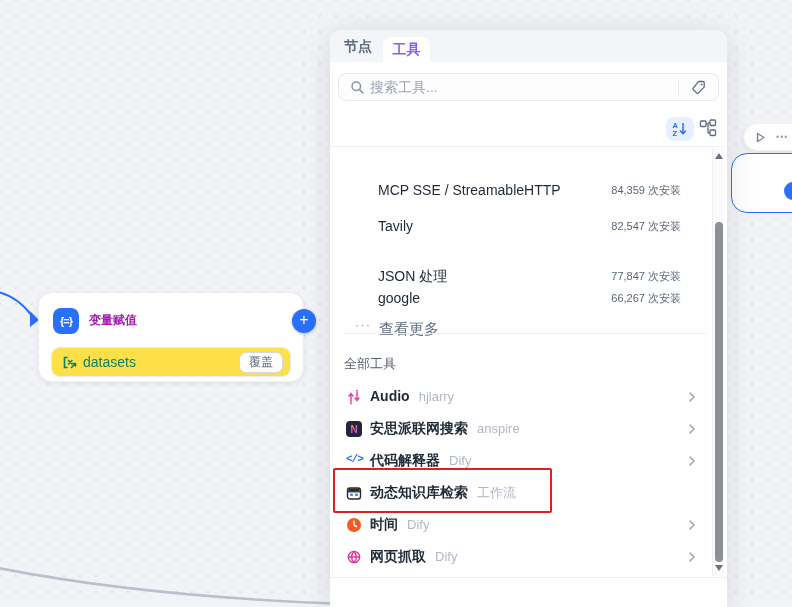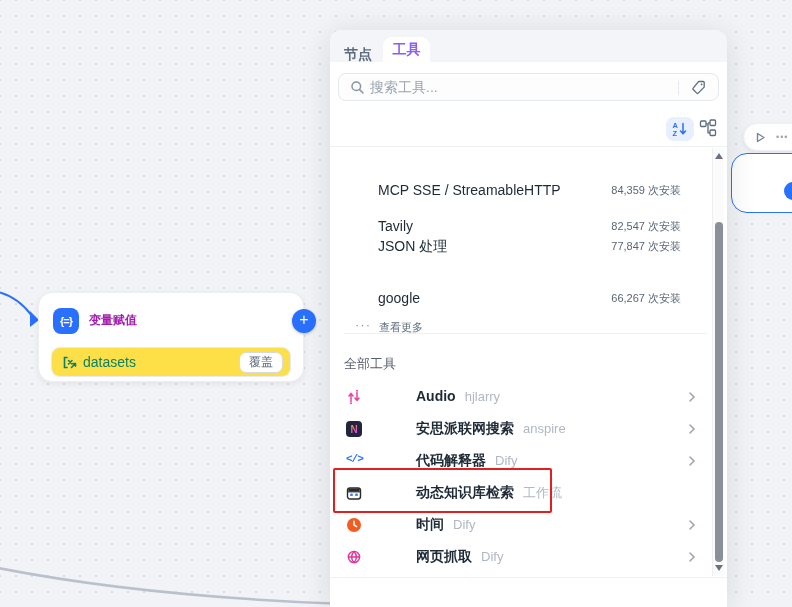--- a/index.html
+++ b/index.html
@@ -40,21 +40,21 @@
   .blue-handle { position:absolute; left:784px; top:182px; width:18px; height:18px; z-index:3;
                  background:#2970ff; border-radius:50%; }
 
   
   .panel { position:absolute; left:330px; top:30px; width:397px; height:577px; z-index:5;
            background:#fff; border-radius:12px 12px 0 0;
            box-shadow:0 4px 30px rgba(16,24,40,.12); }
   .phead { position:absolute; left:0; top:0; width:100%; height:32px; background:#f3f5f8;
            border-radius:12px 12px 0 0; }
   .tab { position:absolute; top:0; height:32px; line-height:32px; font-size:14px; font-weight:600; }
-  .tab-nodes { left:14px; color:#5d6b7e;margin-top:8px; }
+  .tab-nodes { left:14px; color:#5d6b7e; }
   .tab-tools { left:53px; width:47px; top:7px; height:25px; line-height:25px; text-align:center;
                background:#fff; color:#8b5cf6; border-radius:9px 9px 0 0; }
 
   .searchbox { position:absolute; left:8px; top:43px; width:381px; height:28px; background:#fdfdfe;
                border:1px solid #e4e8ef; border-radius:8px; }
   .searchbox .sicon { position:absolute; left:11px; top:6px; }
   .searchbox .sph { position:absolute; left:31px; top:5px; font-size:14px; color:#9aa3b3; }
   .searchbox .sdiv { position:absolute; right:39px; top:7px; width:1px; height:14px; background:#e4e8ef; }
   .searchbox .tagicon { position:absolute; right:11px; top:5px; }
 
@@ -65,27 +65,27 @@
              border-radius:8px; display:flex; align-items:center; justify-content:center; }
   .treebtn { position:absolute; left:369px; top:89px; width:18px; height:18px; }
 
   .hdivider { position:absolute; height:1px; background:#eef0f3; }
 
   .mrow { position:absolute; left:0; width:380px; height:36px;text-align:center; }
   .mname { position:absolute; left:48px; top:9px; font-size:14px; color:#1f2a37; }
   .minst { position:absolute; right:29px; top:10px; font-size:11px; color:#5a6676; }
   .viewmore { position:absolute; left:0; top:285px; width:380px; height:28px; }
   .vm-dots { position:absolute; left:25px; top:2px; font-size:13px; color:#8b94a3; letter-spacing:1px; }
-  .vm-text { position:absolute; left:49px; top:5px; font-size:11px; color:#5d6b7e; }
+  .vm-text { position:absolute; left:49px; top:5px; font-size:15px; color:#5d6b7e; }
 
   .secttitle { position:absolute; left:14px; top:325px; font-size:13px; font-weight:500; color:#555e6d; }
 
   .trow { position:absolute; left:0; width:380px; height:32px; }
   .ticon { position:absolute; left:16px; top:8px; width:16px; height:16px; }
-  .tname { position:absolute; left:40px; top:7px; font-size:14px; font-weight:600; color:#1f2a37; white-space:nowrap;margin-left:46px; }
+  .tname { position:absolute; left:40px; top:7px; font-size:14px; font-weight:600; color:#1f2a37; white-space:nowrap; }
   .tvendor { font-size:13px; font-weight:400; color:#b0b8c4; margin-left:9px; }
   .chev { position:absolute; left:358px; top:10px; }
 
   .redbox { position:absolute; left:3px; top:438px; width:219px; height:45px;
             border:2.5px solid #e01f1f; border-radius:2px; z-index:8; pointer-events:none; }
 
   
   .sbar { position:absolute; left:382px; top:118px; width:12px; height:428px; background:#fbfbfc;
           border-left:1px solid #efefef; }
   .sb-up, .sb-down { position:absolute; left:2px; width:0; height:0; border-left:4px solid transparent;
@@ -184,21 +184,21 @@
     <div class="hdivider" style="left:0; right:0; top:116px;"></div>
 
     <div class="mrow" style="top:143px">
       <span class="mname">MCP SSE / StreamableHTTP</span>
       <span class="minst">84,359 次安装</span>
     </div>
     <div class="mrow" style="top:179px">
       <span class="mname">Tavily</span>
       <span class="minst">82,547 次安装</span>
     </div>
-    <div class="mrow" style="top:199px">
+    <div class="mrow" style="top:229px">
       <span class="mname">JSON 处理</span>
       <span class="minst">77,847 次安装</span>
     </div>
     <div class="mrow" style="top:251px">
       <span class="mname">google</span>
       <span class="minst">66,267 次安装</span>
     </div>
 
     <div class="viewmore">
       <span class="vm-dots">···</span>

